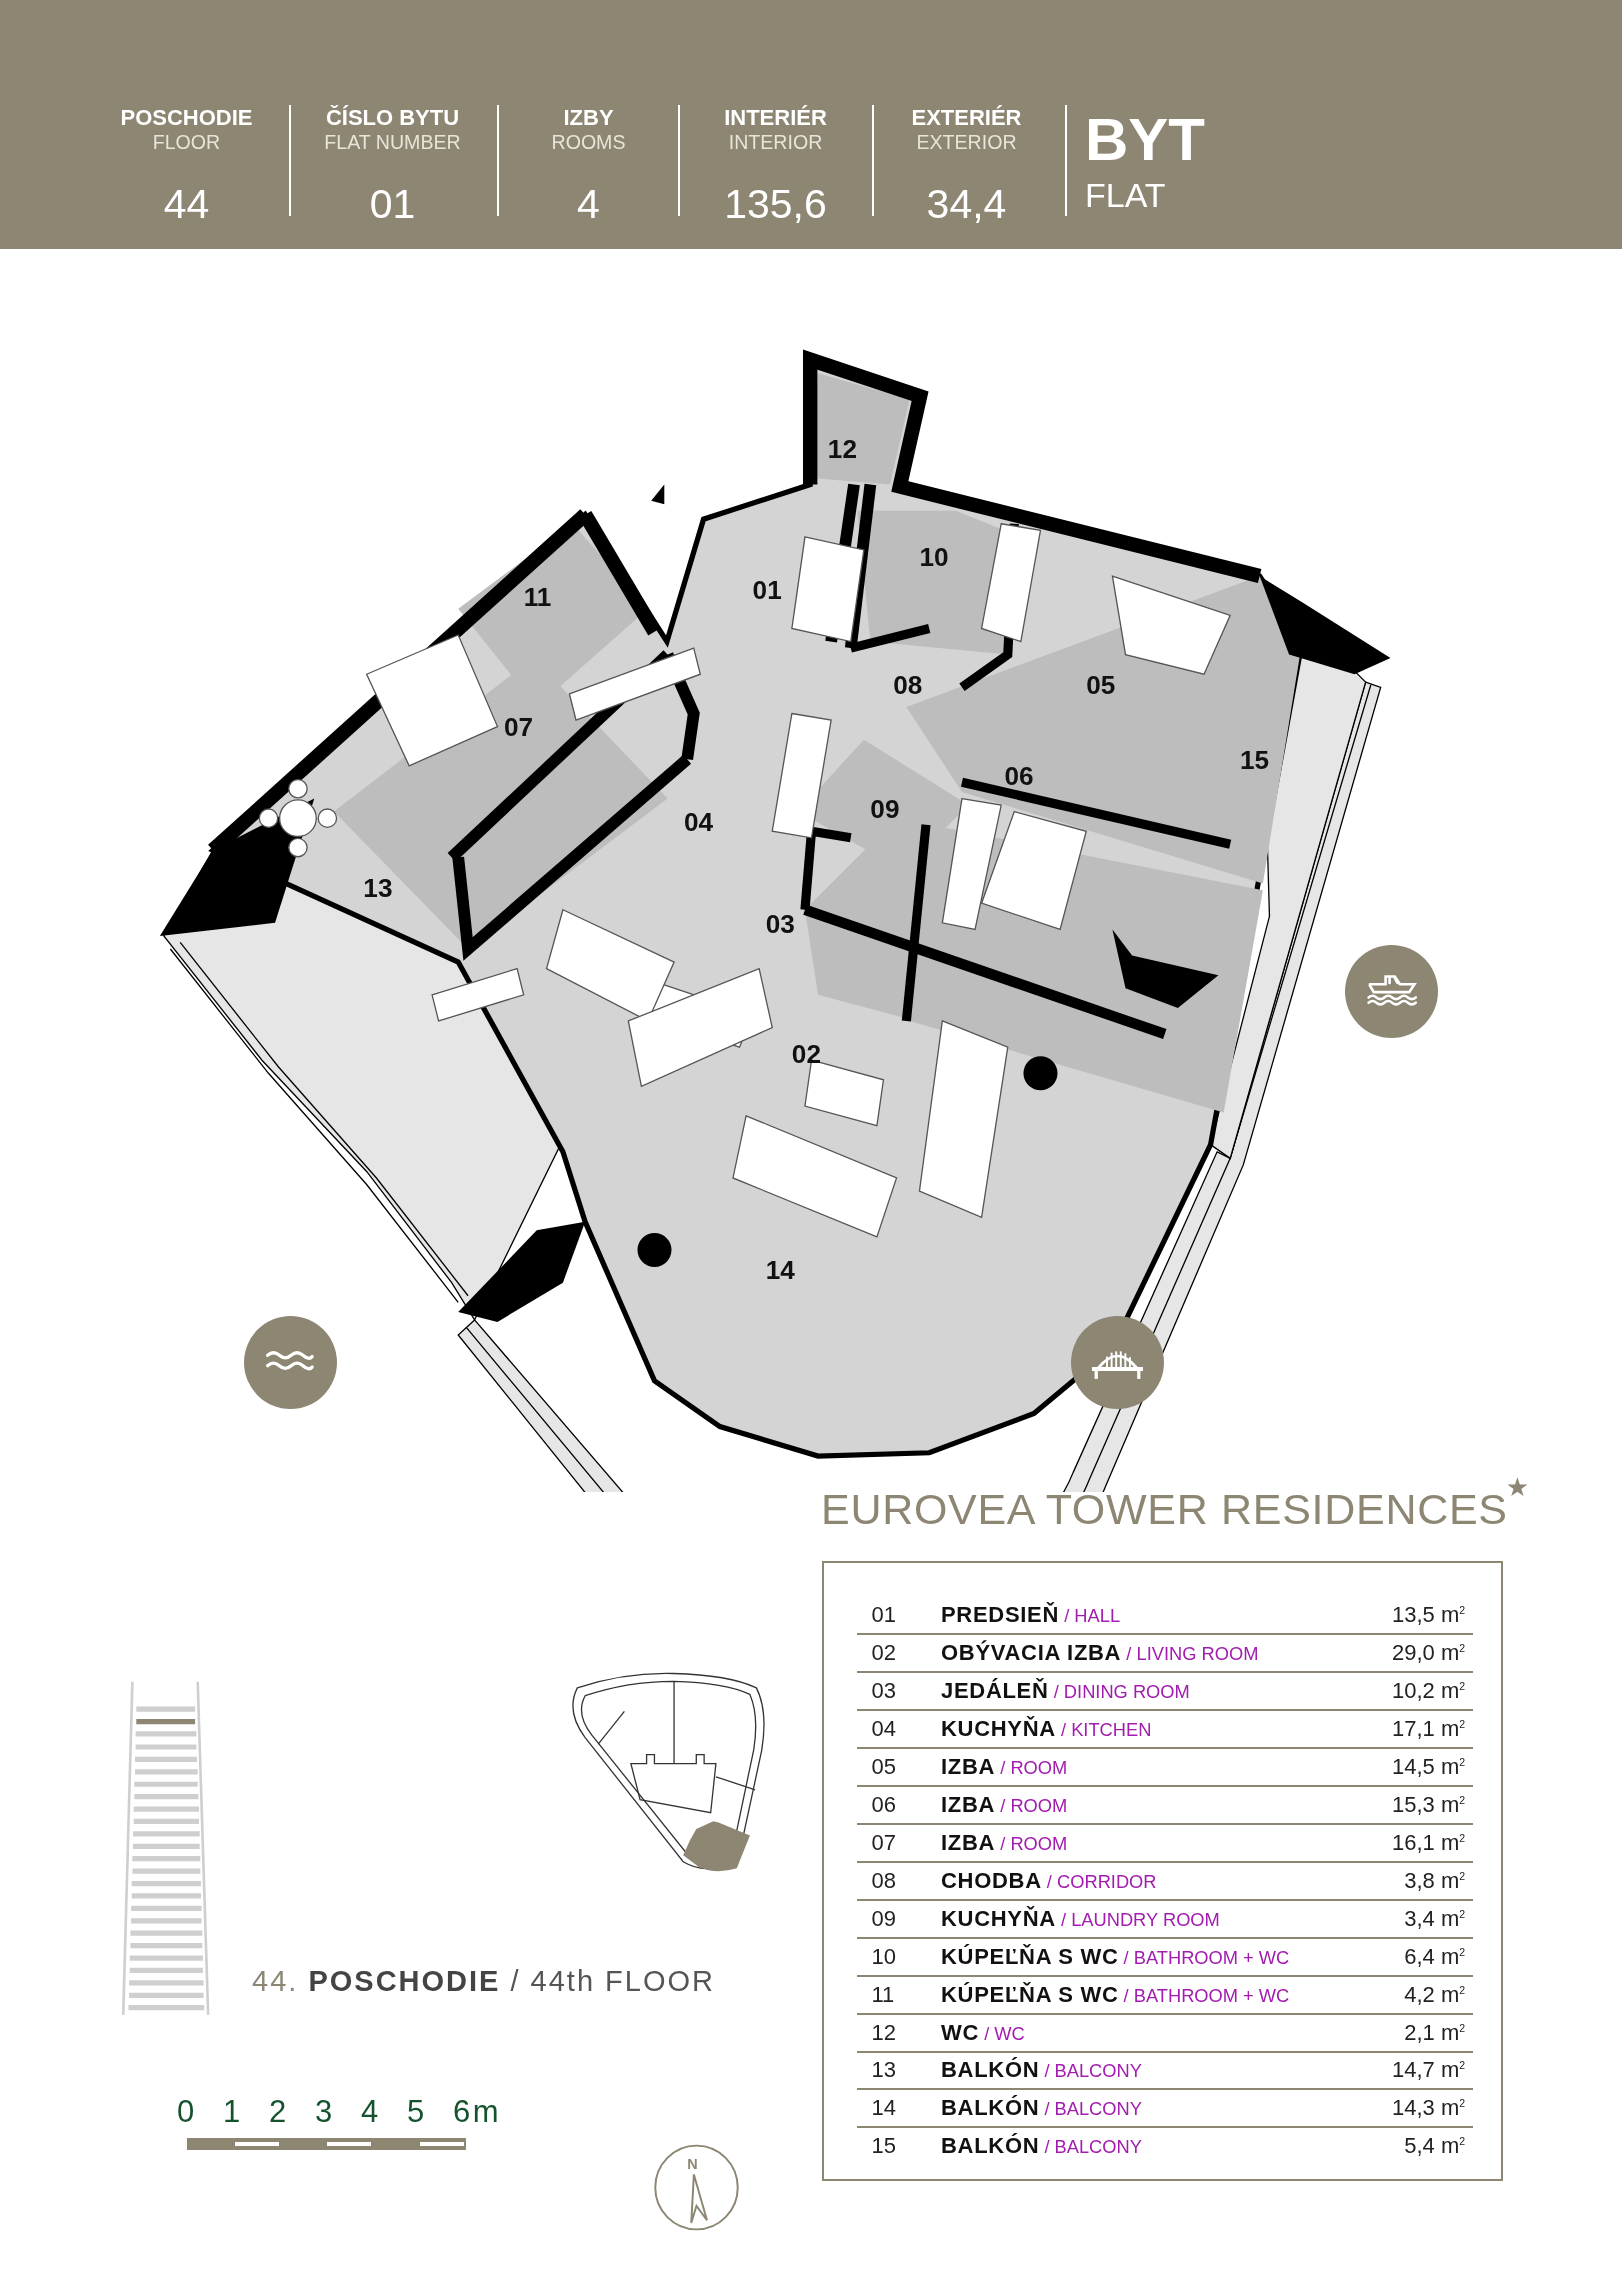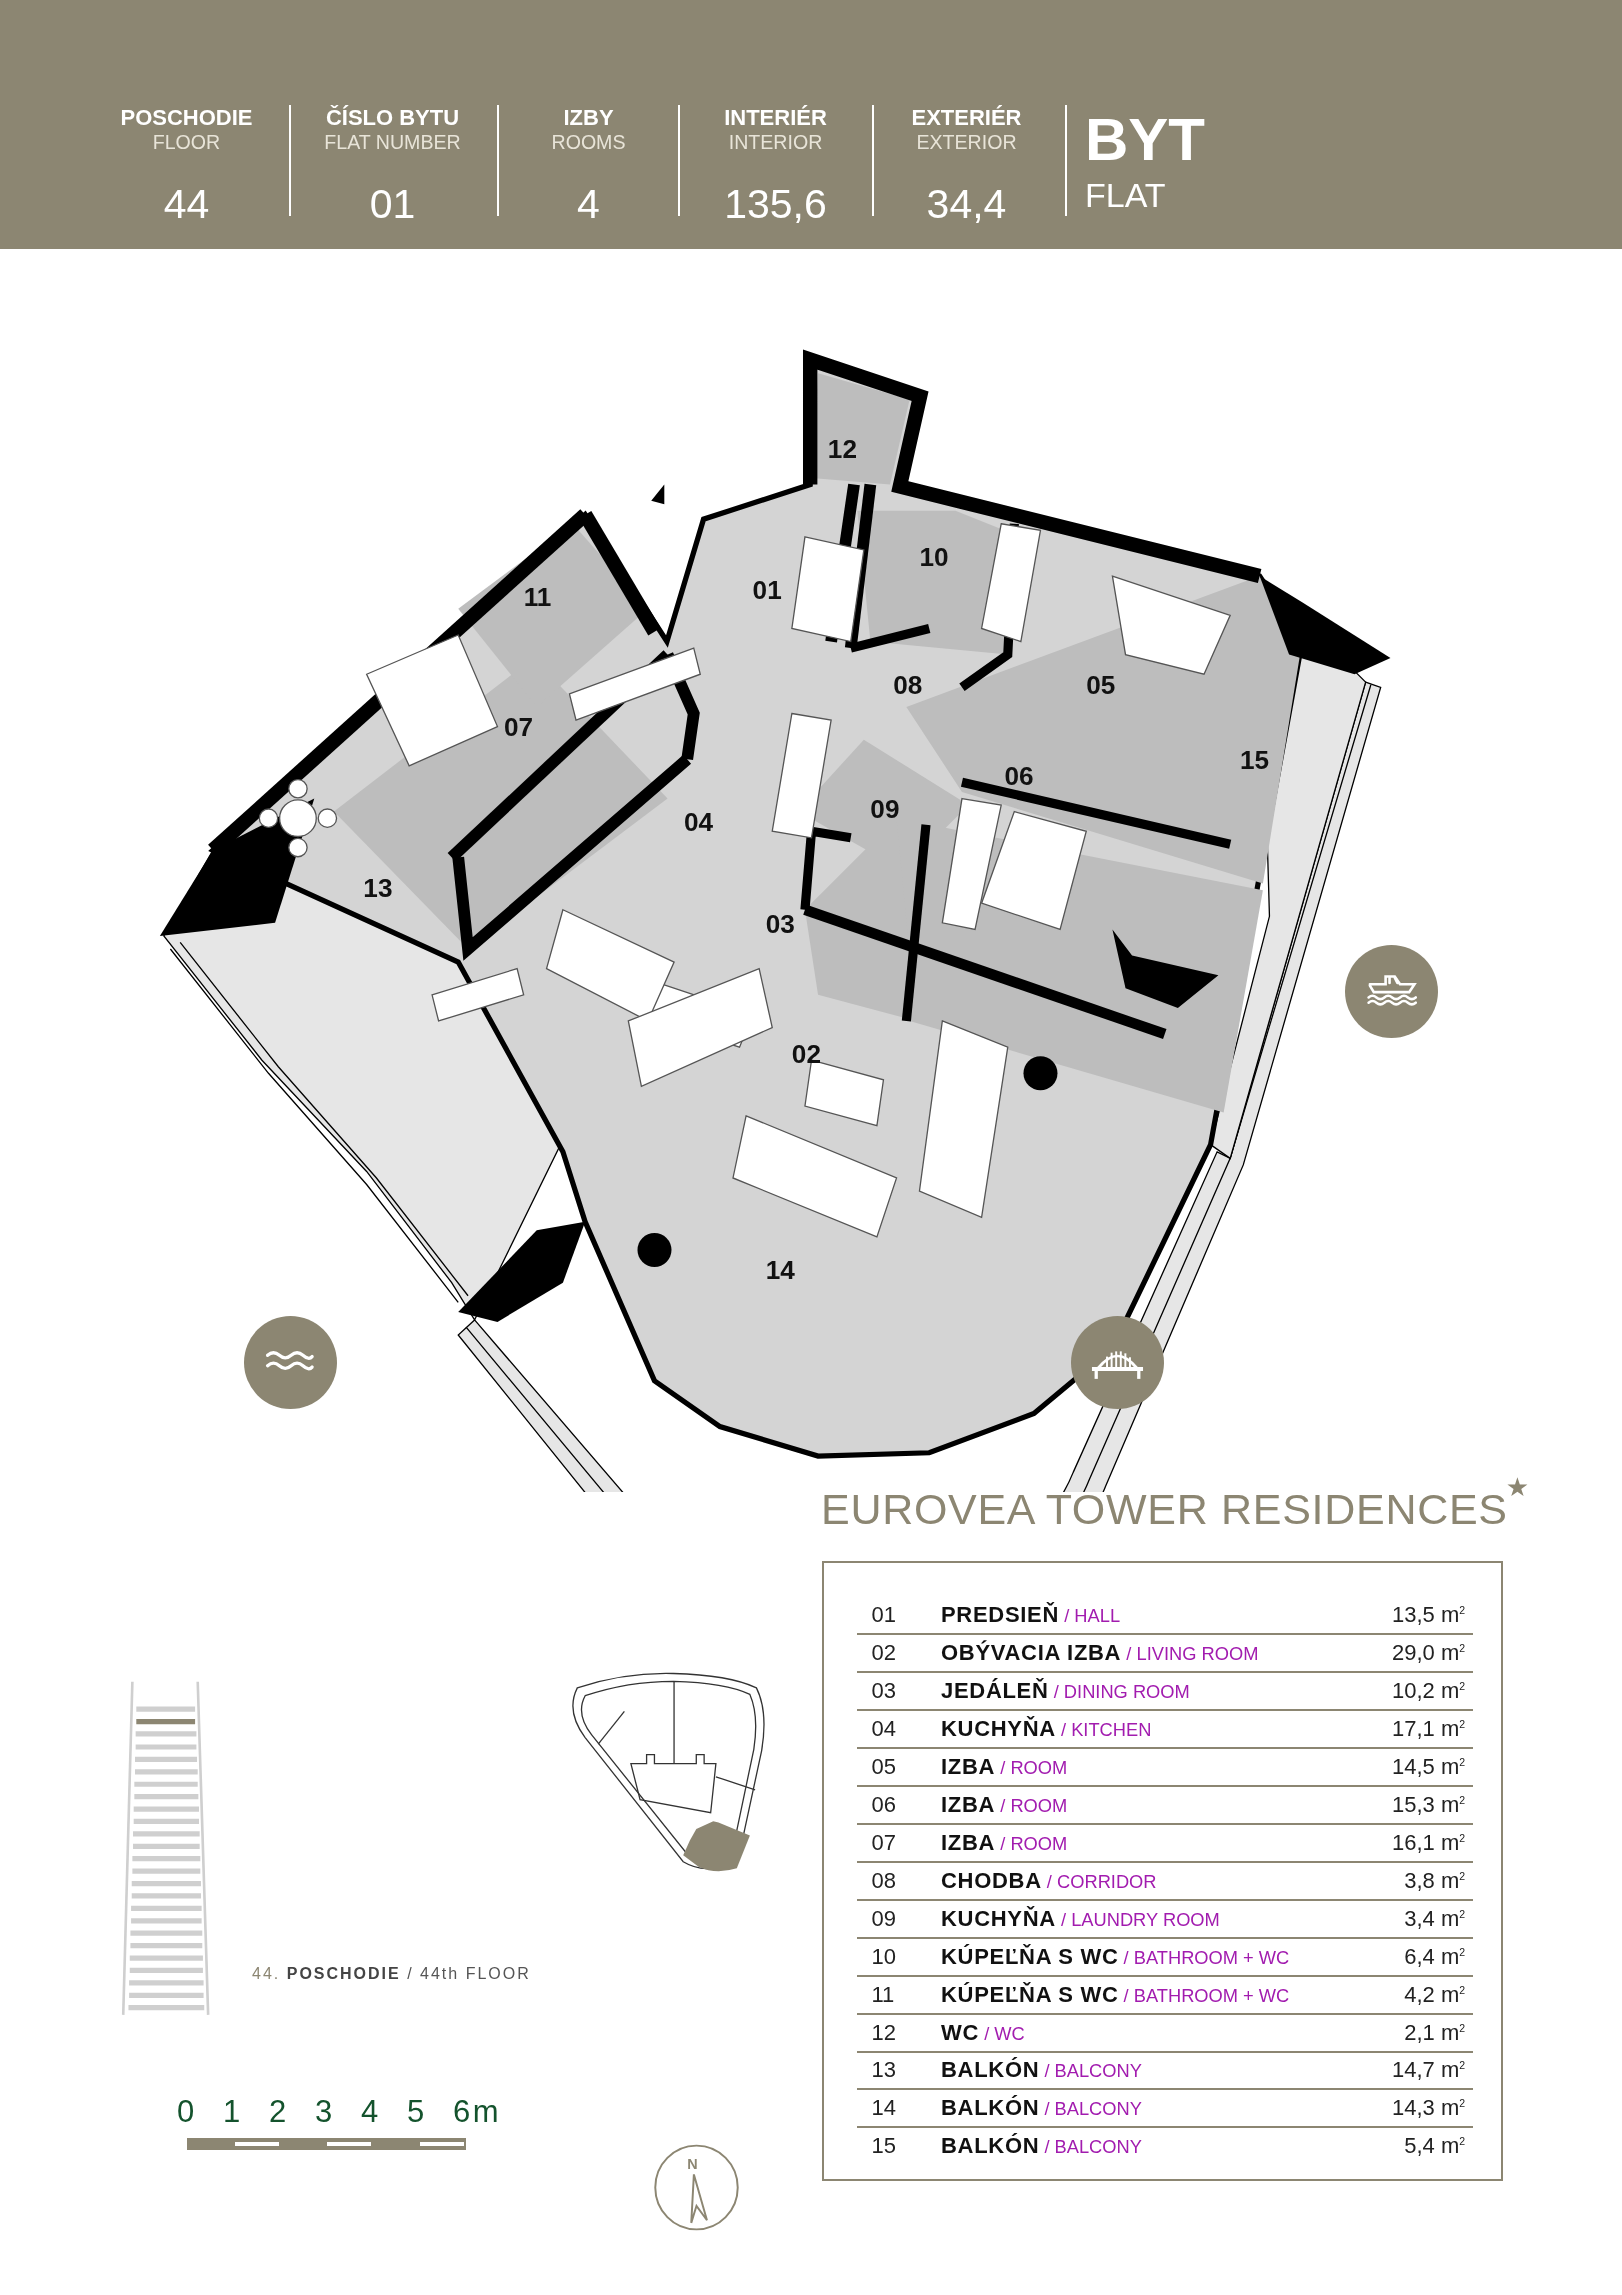--- a/index.html
+++ b/index.html
@@ -21,21 +21,21 @@
   .legend-box { position:absolute; left:822px; top:1561px; width:681px; height:620px; border:2.6px solid #8c8672; box-sizing:border-box; }
   .legend-row { position:absolute; left:33px; width:616px; height:38px; border-bottom:2.6px solid #8c8672; box-sizing:border-box; }
   .legend-row .no { position:absolute; left:14.4px; top:5.2px; font-size:22px; color:#222; }
   .legend-row .nm { position:absolute; left:84px; top:5.2px; font-size:22px; color:#111; white-space:nowrap; }
   .legend-row .nm b { font-weight:bold; letter-spacing:0.7px; }
   .legend-row .nm span.en { font-size:18.3px; color:#a21caf; }
   .legend-row .ar { position:absolute; right:7.9px; top:5.2px; font-size:22px; color:#222; white-space:nowrap; }
   .legend-row .ar sup { font-size:10.5px; }
   .tower { position:absolute; left:118px; top:1675px; width:98px; height:340px; }
   .key { position:absolute; left:559px; top:1672px; width:219px; height:203px; }
-  .floor-label { position:absolute; left:252px; top:1965px; font-size:16px; letter-spacing:2px; color:#555; white-space:nowrap; }
+  .floor-label { position:absolute; left:252px; top:1965px; font-size:29px; letter-spacing:2px; color:#555; white-space:nowrap; }
   .floor-label .num { color:#8c8672; }
   .floor-label b { color:#444; }
   .scale-nums { position:absolute; left:177px; top:2094px; font-size:31px; color:#14532d; letter-spacing:2.6px; white-space:nowrap; }
   .scale-nums span { display:inline-block; width:46px; }
   .scale-bar { position:absolute; left:187px; top:2138px; width:279px; height:11.8px; background:#8c8672; }
   .scale-bar i { position:absolute; top:3.9px; height:3.9px; width:44px; background:#fff; }
   .compass { position:absolute; left:652px; top:2143px; width:89px; height:89px; }
 </style>
 </head>
 <body>

